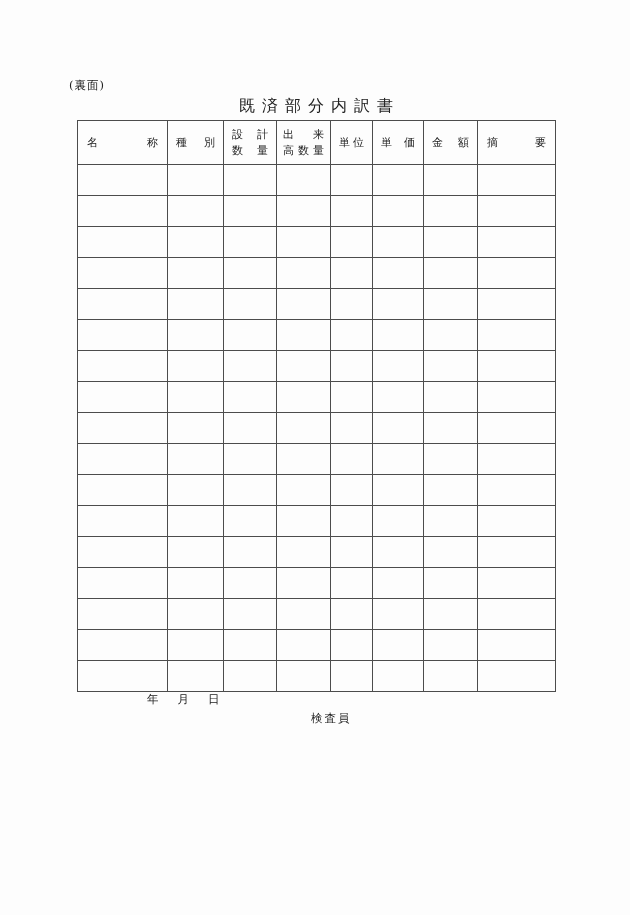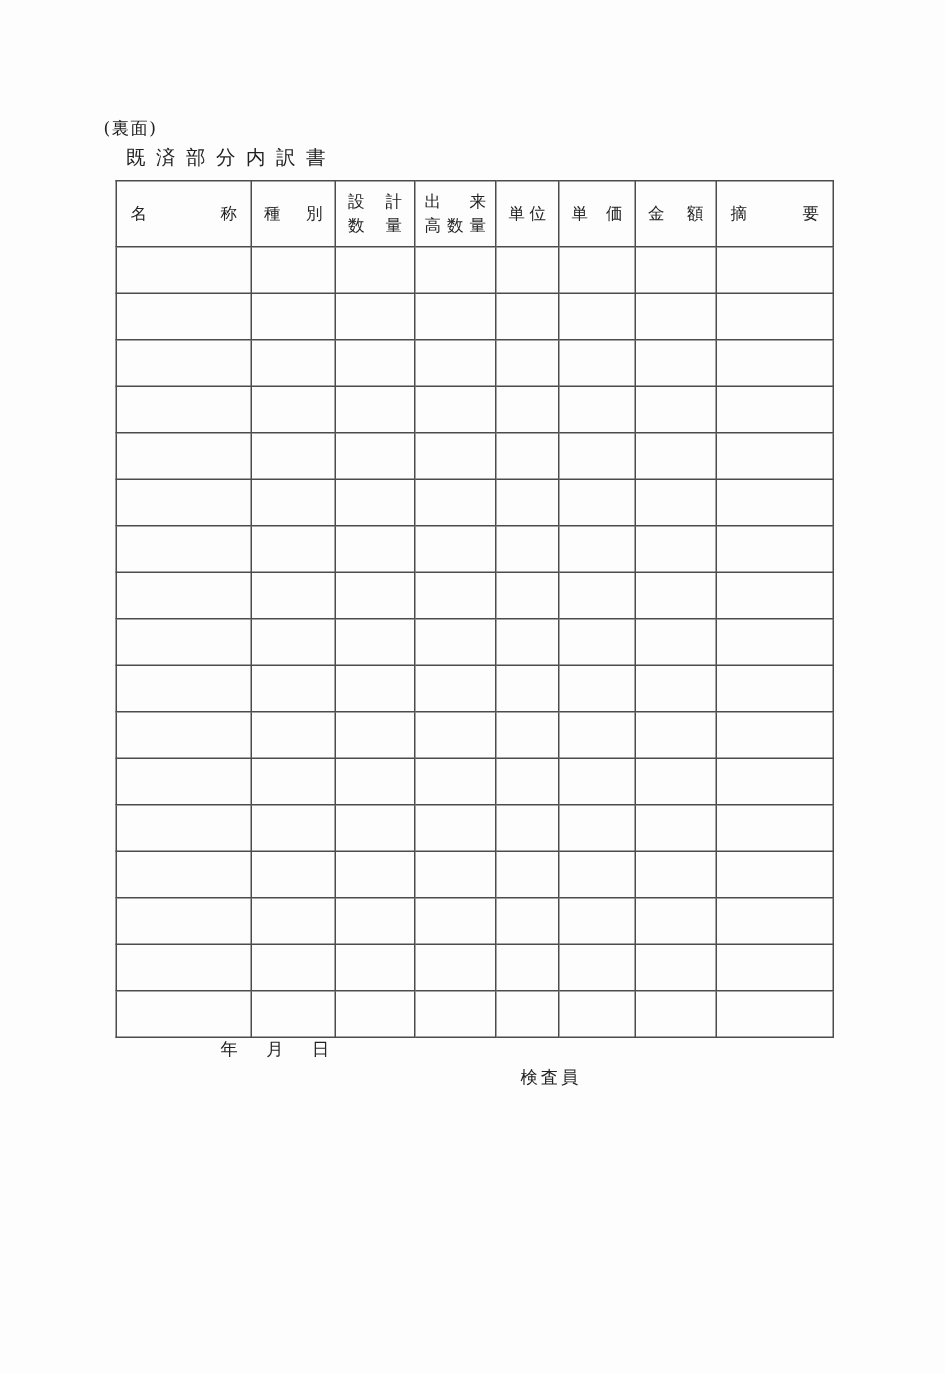--- a/index.html
+++ b/index.html
@@ -19,22 +19,22 @@
     top: 78px;
     font-size: 11.5px;
     letter-spacing: 1px;
     white-space: nowrap;
   }
   .doc-title {
     position: absolute;
     left: 77px;
     top: 96px;
     width: 478px;
-    text-align: left;
-    font-size: 13px;
+    text-align: center;
+    font-size: 16px;
     letter-spacing: 7px;
     text-indent: 7px; 
     white-space: nowrap;
   }
   table.form-table {
     position: absolute;
     left: 77px;
     top: 120px;
     border-collapse: collapse;
     table-layout: fixed;
@@ -72,21 +72,20 @@
     font-size: 11.5px;
     white-space: nowrap;
   }
   .inspector-label {
     position: absolute;
     left: 311px;
     top: 711px;
     font-size: 11.5px;
     letter-spacing: 2px;
     white-space: nowrap;
-    margin-left: 36px;
   }
 </style>
 </head>
 <body>
 
 <div class="back-label">(裏面)</div>
 
 <div class="doc-title">既済部分内訳書</div>
 
 <table class="form-table">

